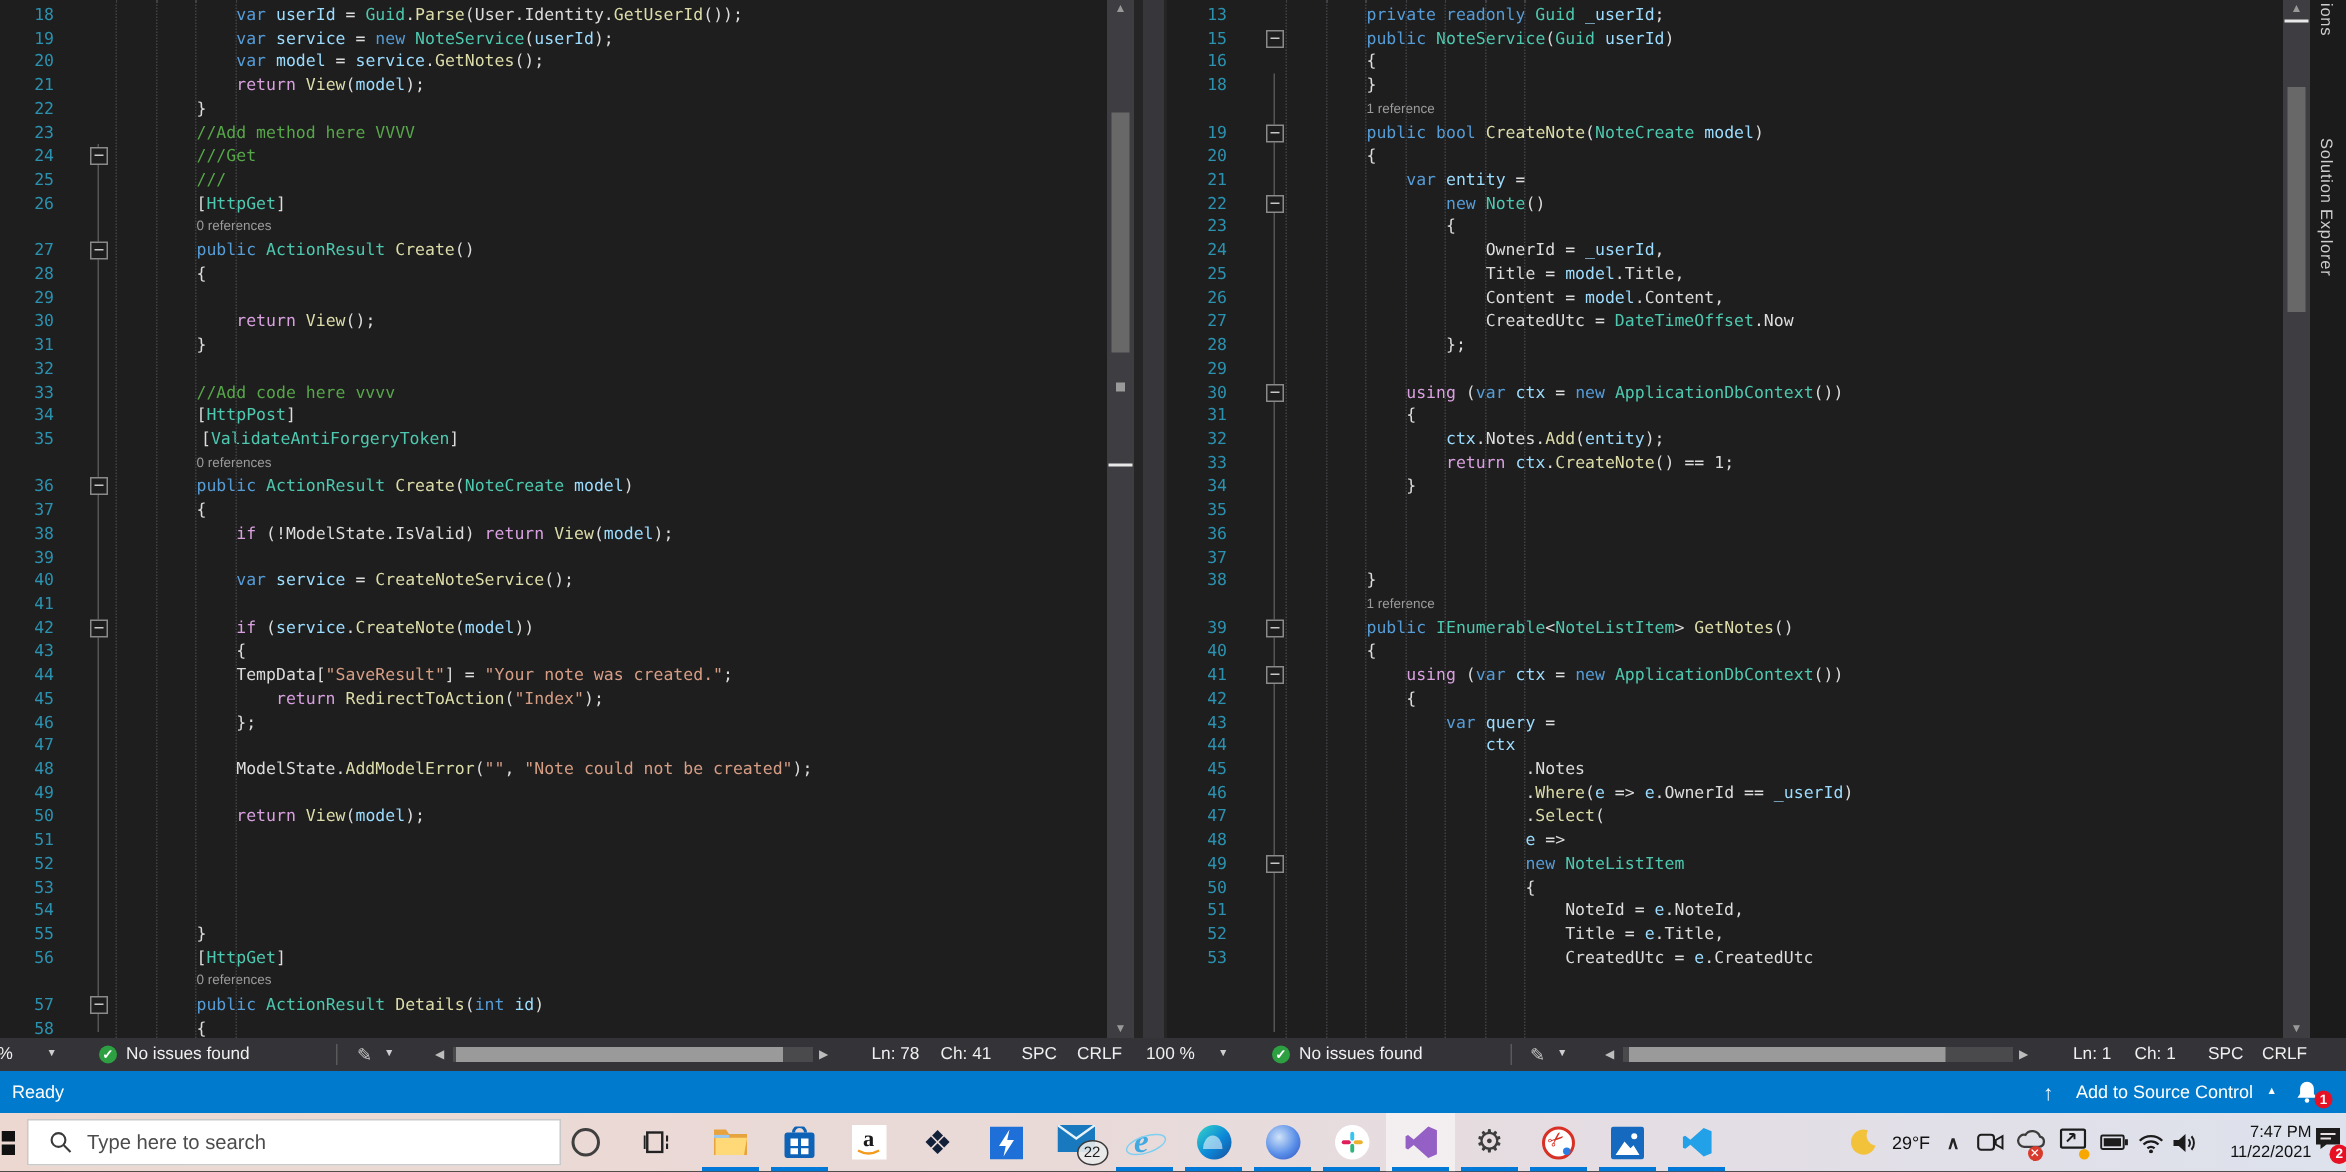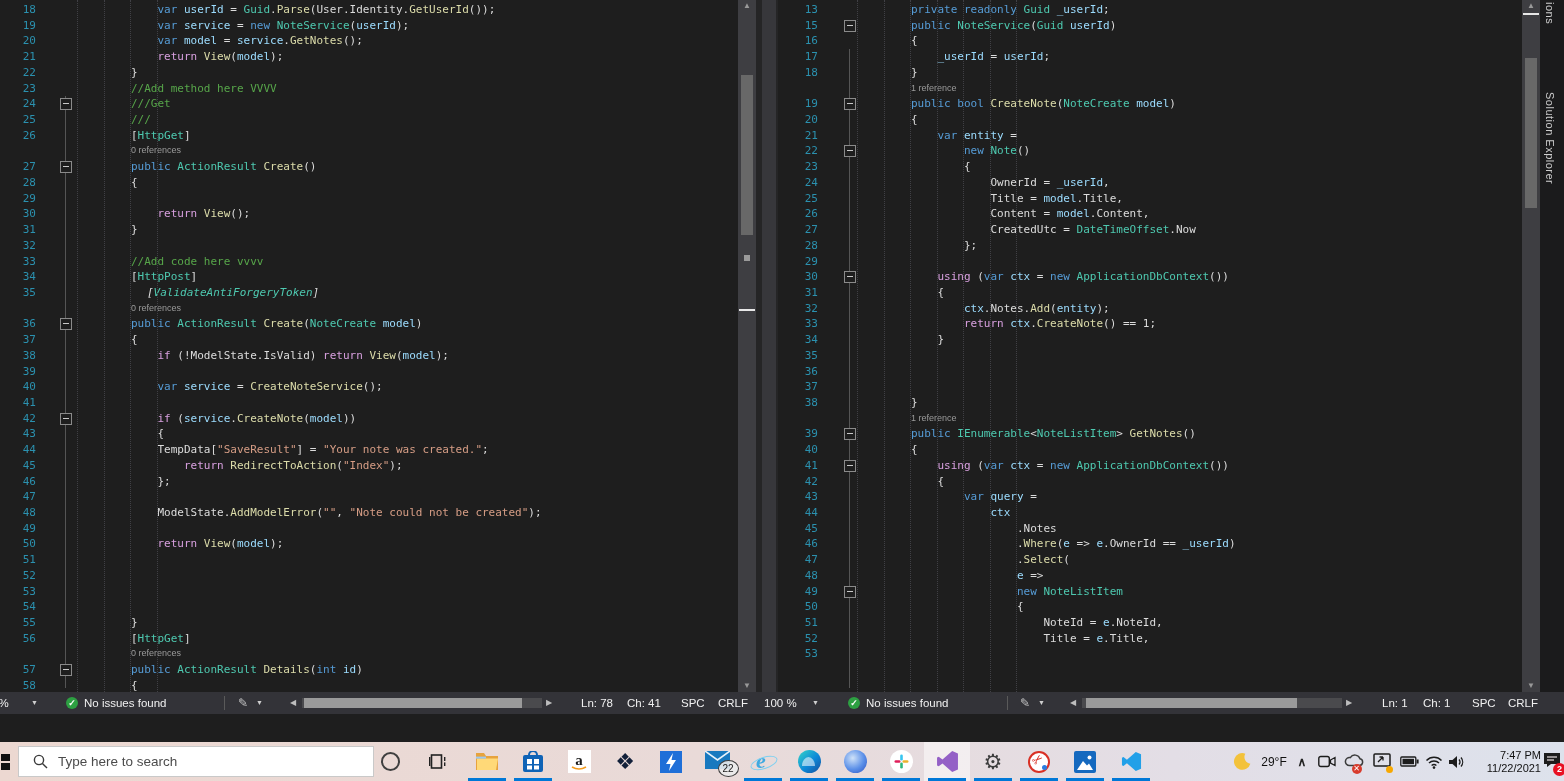--- a/index.html
+++ b/index.html
@@ -89,21 +89,21 @@
         <div class="crow"><span class="lnum" style="width: 36px;">26</span><span class="codespan" style="left: 78px;"><span class="tk-p">        [</span><span class="tk-t">HttpGet</span><span class="tk-p">]</span></span></div>
         <div class="crow lensrow" style="padding-left: 131px;">0 references</div>
         <div class="crow"><span class="lnum" style="width: 36px;">27</span><span class="foldbox" style="left: 60px;"></span><span class="codespan" style="left: 78px;"><span class="tk-p">        </span><span class="tk-k">public</span><span class="tk-p"> </span><span class="tk-t">ActionResult</span><span class="tk-p"> </span><span class="tk-m">Create</span><span class="tk-p">()</span></span></div>
         <div class="crow"><span class="lnum" style="width: 36px;">28</span><span class="codespan" style="left: 78px;"><span class="tk-p">        {</span></span></div>
         <div class="crow"><span class="lnum" style="width: 36px;">29</span><span class="codespan" style="left: 78px;"></span></div>
         <div class="crow"><span class="lnum" style="width: 36px;">30</span><span class="codespan" style="left: 78px;"><span class="tk-p">            </span><span class="tk-c">return</span><span class="tk-p"> </span><span class="tk-m">View</span><span class="tk-p">();</span></span></div>
         <div class="crow"><span class="lnum" style="width: 36px;">31</span><span class="codespan" style="left: 78px;"><span class="tk-p">        }</span></span></div>
         <div class="crow"><span class="lnum" style="width: 36px;">32</span><span class="codespan" style="left: 78px;"></span></div>
         <div class="crow"><span class="lnum" style="width: 36px;">33</span><span class="codespan" style="left: 78px;"><span class="tk-cm">        //Add code here vvvv</span></span></div>
         <div class="crow"><span class="lnum" style="width: 36px;">34</span><span class="codespan" style="left: 78px;"><span class="tk-p">        [</span><span class="tk-t">HttpPost</span><span class="tk-p">]</span></span></div>
-        <div class="crow"><span class="lnum" style="width: 36px;">35</span><span class="codespan" style="left: 94px; font-style: italic;"><span class="tk-p">        [</span><span class="tk-t">ValidateAntiForgeryToken</span><span class="tk-p">]</span></span></div>
+        <div class="crow"><span class="lnum" style="width: 36px;">35</span><span class="codespan" style="left: 81px;"><span class="tk-p">        [</span><span class="tk-t">ValidateAntiForgeryToken</span><span class="tk-p">]</span></span></div>
         <div class="crow lensrow" style="padding-left: 131px;">0 references</div>
         <div class="crow"><span class="lnum" style="width: 36px;">36</span><span class="foldbox" style="left: 60px;"></span><span class="codespan" style="left: 78px;"><span class="tk-p">        </span><span class="tk-k">public</span><span class="tk-p"> </span><span class="tk-t">ActionResult</span><span class="tk-p"> </span><span class="tk-m">Create</span><span class="tk-p">(</span><span class="tk-t">NoteCreate</span><span class="tk-p"> </span><span class="tk-v">model</span><span class="tk-p">)</span></span></div>
         <div class="crow"><span class="lnum" style="width: 36px;">37</span><span class="codespan" style="left: 78px;"><span class="tk-p">        {</span></span></div>
         <div class="crow"><span class="lnum" style="width: 36px;">38</span><span class="codespan" style="left: 78px;"><span class="tk-p">            </span><span class="tk-c">if</span><span class="tk-p"> (!ModelState.IsValid) </span><span class="tk-c">return</span><span class="tk-p"> </span><span class="tk-m">View</span><span class="tk-p">(</span><span class="tk-v">model</span><span class="tk-p">);</span></span></div>
         <div class="crow"><span class="lnum" style="width: 36px;">39</span><span class="codespan" style="left: 78px;"></span></div>
         <div class="crow"><span class="lnum" style="width: 36px;">40</span><span class="codespan" style="left: 78px;"><span class="tk-p">            </span><span class="tk-k">var</span><span class="tk-p"> </span><span class="tk-v">service</span><span class="tk-p"> = </span><span class="tk-m">CreateNoteService</span><span class="tk-p">();</span></span></div>
         <div class="crow"><span class="lnum" style="width: 36px;">41</span><span class="codespan" style="left: 78px;"></span></div>
         <div class="crow"><span class="lnum" style="width: 36px;">42</span><span class="foldbox" style="left: 60px;"></span><span class="codespan" style="left: 78px;"><span class="tk-p">            </span><span class="tk-c">if</span><span class="tk-p"> (</span><span class="tk-v">service</span><span class="tk-p">.</span><span class="tk-m">CreateNote</span><span class="tk-p">(</span><span class="tk-v">model</span><span class="tk-p">))</span></span></div>
         <div class="crow"><span class="lnum" style="width: 36px;">43</span><span class="codespan" style="left: 78px;"><span class="tk-p">            {</span></span></div>
         <div class="crow"><span class="lnum" style="width: 36px;">44</span><span class="codespan" style="left: 78px;"><span class="tk-p">            TempData[</span><span class="tk-s">"SaveResult"</span><span class="tk-p">] = </span><span class="tk-s">"Your note was created."</span><span class="tk-p">;</span></span></div>
@@ -131,21 +131,20 @@
         <div class="guide" style="left: 105.5px; height: 692px;"></div>
         <div class="guide" style="left: 132px; height: 692px;"></div>
         <div class="guide" style="left: 158.5px; height: 692px;"></div>
         <div class="guide" style="left: 185px; height: 692px;"></div>
         <div class="guide" style="left: 211.5px; height: 692px;"></div>
         <div class="guide" style="left: 238px; height: 692px;"></div>
         <div class="foldline" style="left: 71px; top: 49px; height: 639px;"></div>
         <div class="crow"><span class="lnum" style="width: 40px;">13</span><span class="codespan" style="left: 80px;"><span class="tk-p">        </span><span class="tk-k">private</span><span class="tk-p"> </span><span class="tk-k">readonly</span><span class="tk-p"> </span><span class="tk-t">Guid</span><span class="tk-p"> </span><span class="tk-v">_userId</span><span class="tk-p">;</span></span></div>
         <div class="crow"><span class="lnum" style="width: 40px;">15</span><span class="foldbox" style="left: 66px;"></span><span class="codespan" style="left: 80px;"><span class="tk-p">        </span><span class="tk-k">public</span><span class="tk-p"> </span><span class="tk-t">NoteService</span><span class="tk-p">(</span><span class="tk-t">Guid</span><span class="tk-p"> </span><span class="tk-v">userId</span><span class="tk-p">)</span></span></div>
         <div class="crow"><span class="lnum" style="width: 40px;">16</span><span class="codespan" style="left: 80px;"><span class="tk-p">        {</span></span></div>
-        <div class="crow"><span class="lnum" style="width: 40px;">17</span><span class="codespan" style="left: 80px;"><span class="tk-p">            </span><span class="tk-v">_userId</span><span class="tk-p"> = </span><span class="tk-v">userId</span><span class="tk-p">;</span></span></div>
         <div class="crow"><span class="lnum" style="width: 40px;">18</span><span class="codespan" style="left: 80px;"><span class="tk-p">        }</span></span></div>
         <div class="crow lensrow" style="padding-left: 133px;">1 reference</div>
         <div class="crow"><span class="lnum" style="width: 40px;">19</span><span class="foldbox" style="left: 66px;"></span><span class="codespan" style="left: 80px;"><span class="tk-p">        </span><span class="tk-k">public</span><span class="tk-p"> </span><span class="tk-k">bool</span><span class="tk-p"> </span><span class="tk-m">CreateNote</span><span class="tk-p">(</span><span class="tk-t">NoteCreate</span><span class="tk-p"> </span><span class="tk-v">model</span><span class="tk-p">)</span></span></div>
         <div class="crow"><span class="lnum" style="width: 40px;">20</span><span class="codespan" style="left: 80px;"><span class="tk-p">        {</span></span></div>
         <div class="crow"><span class="lnum" style="width: 40px;">21</span><span class="codespan" style="left: 80px;"><span class="tk-p">            </span><span class="tk-k">var</span><span class="tk-p"> </span><span class="tk-v">entity</span><span class="tk-p"> =</span></span></div>
         <div class="crow"><span class="lnum" style="width: 40px;">22</span><span class="foldbox" style="left: 66px;"></span><span class="codespan" style="left: 80px;"><span class="tk-p">                </span><span class="tk-k">new</span><span class="tk-p"> </span><span class="tk-t">Note</span><span class="tk-p">()</span></span></div>
         <div class="crow"><span class="lnum" style="width: 40px;">23</span><span class="codespan" style="left: 80px;"><span class="tk-p">                {</span></span></div>
         <div class="crow"><span class="lnum" style="width: 40px;">24</span><span class="codespan" style="left: 80px;"><span class="tk-p">                    OwnerId = </span><span class="tk-v">_userId</span><span class="tk-p">,</span></span></div>
         <div class="crow"><span class="lnum" style="width: 40px;">25</span><span class="codespan" style="left: 80px;"><span class="tk-p">                    Title = </span><span class="tk-v">model</span><span class="tk-p">.Title,</span></span></div>
         <div class="crow"><span class="lnum" style="width: 40px;">26</span><span class="codespan" style="left: 80px;"><span class="tk-p">                    Content = </span><span class="tk-v">model</span><span class="tk-p">.Content,</span></span></div>
@@ -169,21 +168,21 @@
         <div class="crow"><span class="lnum" style="width: 40px;">43</span><span class="codespan" style="left: 80px;"><span class="tk-p">                </span><span class="tk-k">var</span><span class="tk-p"> </span><span class="tk-v">query</span><span class="tk-p"> =</span></span></div>
         <div class="crow"><span class="lnum" style="width: 40px;">44</span><span class="codespan" style="left: 80px;"><span class="tk-p">                    </span><span class="tk-v">ctx</span></span></div>
         <div class="crow"><span class="lnum" style="width: 40px;">45</span><span class="codespan" style="left: 80px;"><span class="tk-p">                        .Notes</span></span></div>
         <div class="crow"><span class="lnum" style="width: 40px;">46</span><span class="codespan" style="left: 80px;"><span class="tk-p">                        .</span><span class="tk-m">Where</span><span class="tk-p">(</span><span class="tk-v">e</span><span class="tk-p"> =&gt; </span><span class="tk-v">e</span><span class="tk-p">.OwnerId == </span><span class="tk-v">_userId</span><span class="tk-p">)</span></span></div>
         <div class="crow"><span class="lnum" style="width: 40px;">47</span><span class="codespan" style="left: 80px;"><span class="tk-p">                        .</span><span class="tk-m">Select</span><span class="tk-p">(</span></span></div>
         <div class="crow"><span class="lnum" style="width: 40px;">48</span><span class="codespan" style="left: 80px;"><span class="tk-p">                        </span><span class="tk-v">e</span><span class="tk-p"> =&gt;</span></span></div>
         <div class="crow"><span class="lnum" style="width: 40px;">49</span><span class="foldbox" style="left: 66px;"></span><span class="codespan" style="left: 80px;"><span class="tk-p">                        </span><span class="tk-k">new</span><span class="tk-p"> </span><span class="tk-t">NoteListItem</span></span></div>
         <div class="crow"><span class="lnum" style="width: 40px;">50</span><span class="codespan" style="left: 80px;"><span class="tk-p">                        {</span></span></div>
         <div class="crow"><span class="lnum" style="width: 40px;">51</span><span class="codespan" style="left: 80px;"><span class="tk-p">                            NoteId = </span><span class="tk-v">e</span><span class="tk-p">.NoteId,</span></span></div>
         <div class="crow"><span class="lnum" style="width: 40px;">52</span><span class="codespan" style="left: 80px;"><span class="tk-p">                            Title = </span><span class="tk-v">e</span><span class="tk-p">.Title,</span></span></div>
-        <div class="crow"><span class="lnum" style="width: 40px;">53</span></div>
+        <div class="crow"><span class="lnum" style="width: 40px;">53</span><span class="codespan" style="left: 80px;"><span class="tk-p">                            CreatedUtc = </span><span class="tk-v">e</span><span class="tk-p">.CreatedUtc</span></span></div>
       </div>
 
     <div class="vsb" id="vsb-left">
       <div class="arr" style="top:0">▲</div>
       <div class="thumb" style="top:75px;height:160px"></div>
       <div class="mark-sq" style="top:255px"></div>
       <div class="mark-ln" style="top:309px"></div>
       <div class="arr" style="top:680px">▼</div>
     </div>
     <div class="vsb" id="vsb-right">
@@ -229,20 +228,33 @@
     <div class="hsb" style="left:1082px;width:260px">
       <div class="hthumb" style="left:4px;width:211px"></div>
     </div>
     <div class="harr" style="left:1346px">▶</div>
     <div class="abs" style="left:1382px">Ln: 1</div>
     <div class="abs" style="left:1423px">Ch: 1</div>
     <div class="abs" style="left:1472px">SPC</div>
     <div class="abs" style="left:1508px">CRLF</div>
   </div>
 
+  <div id="vsbar">
+    <div class="abs" style="left:8px">Ready</div>
+    <div class="abs" style="left:1362px;font-size:14px">↑</div>
+    <div class="abs" style="left:1384px">Add to Source Control</div>
+    <div class="abs" style="left:1511px;font-size:7px">▲</div>
+    <div class="abs" style="left:1530px">
+      <svg width="16" height="16" viewBox="0 0 16 16" style="margin-top:6px">
+          <path d="M8 1.2a4.6 4.6 0 0 1 4.6 4.6v3.4l1.8 2.6H1.6l1.8-2.6V5.8A4.6 4.6 0 0 1 8 1.2Z" fill="#fff"></path>
+          <circle cx="8" cy="13.6" r="1.5" fill="#fff"></circle>
+        </svg>
+    </div>
+    <div class="badge" style="left:1543px;top:13px;width:12px;height:12px;font-size:9px;line-height:12px">1</div>
+  </div>
 
   <div id="taskbar">
     <div class="titem" style="left:0;width:12px">
       <svg width="10" height="16" viewBox="0 0 10 16">
           <rect x="0" y="0" width="9" height="7" fill="#111"></rect>
           <rect x="0" y="9" width="9" height="7" fill="#111"></rect>
         </svg>
     </div>
     <div id="searchbox">
       <svg width="15" height="15" viewBox="0 0 15 15" style="margin-left:14px">

